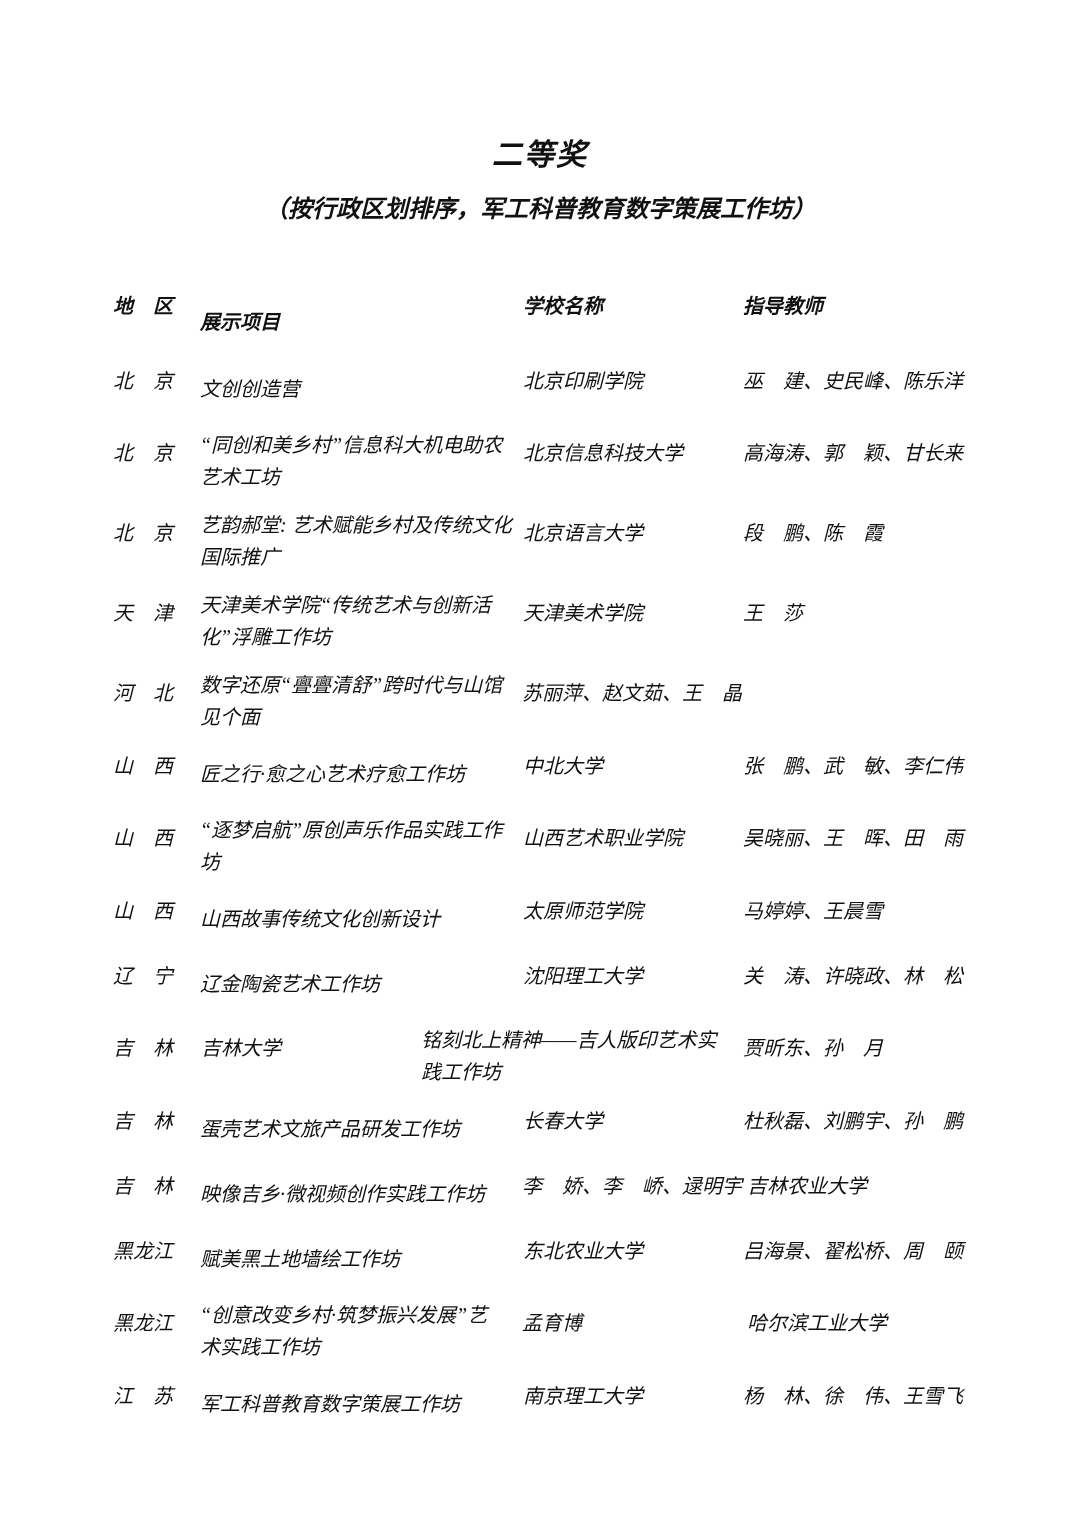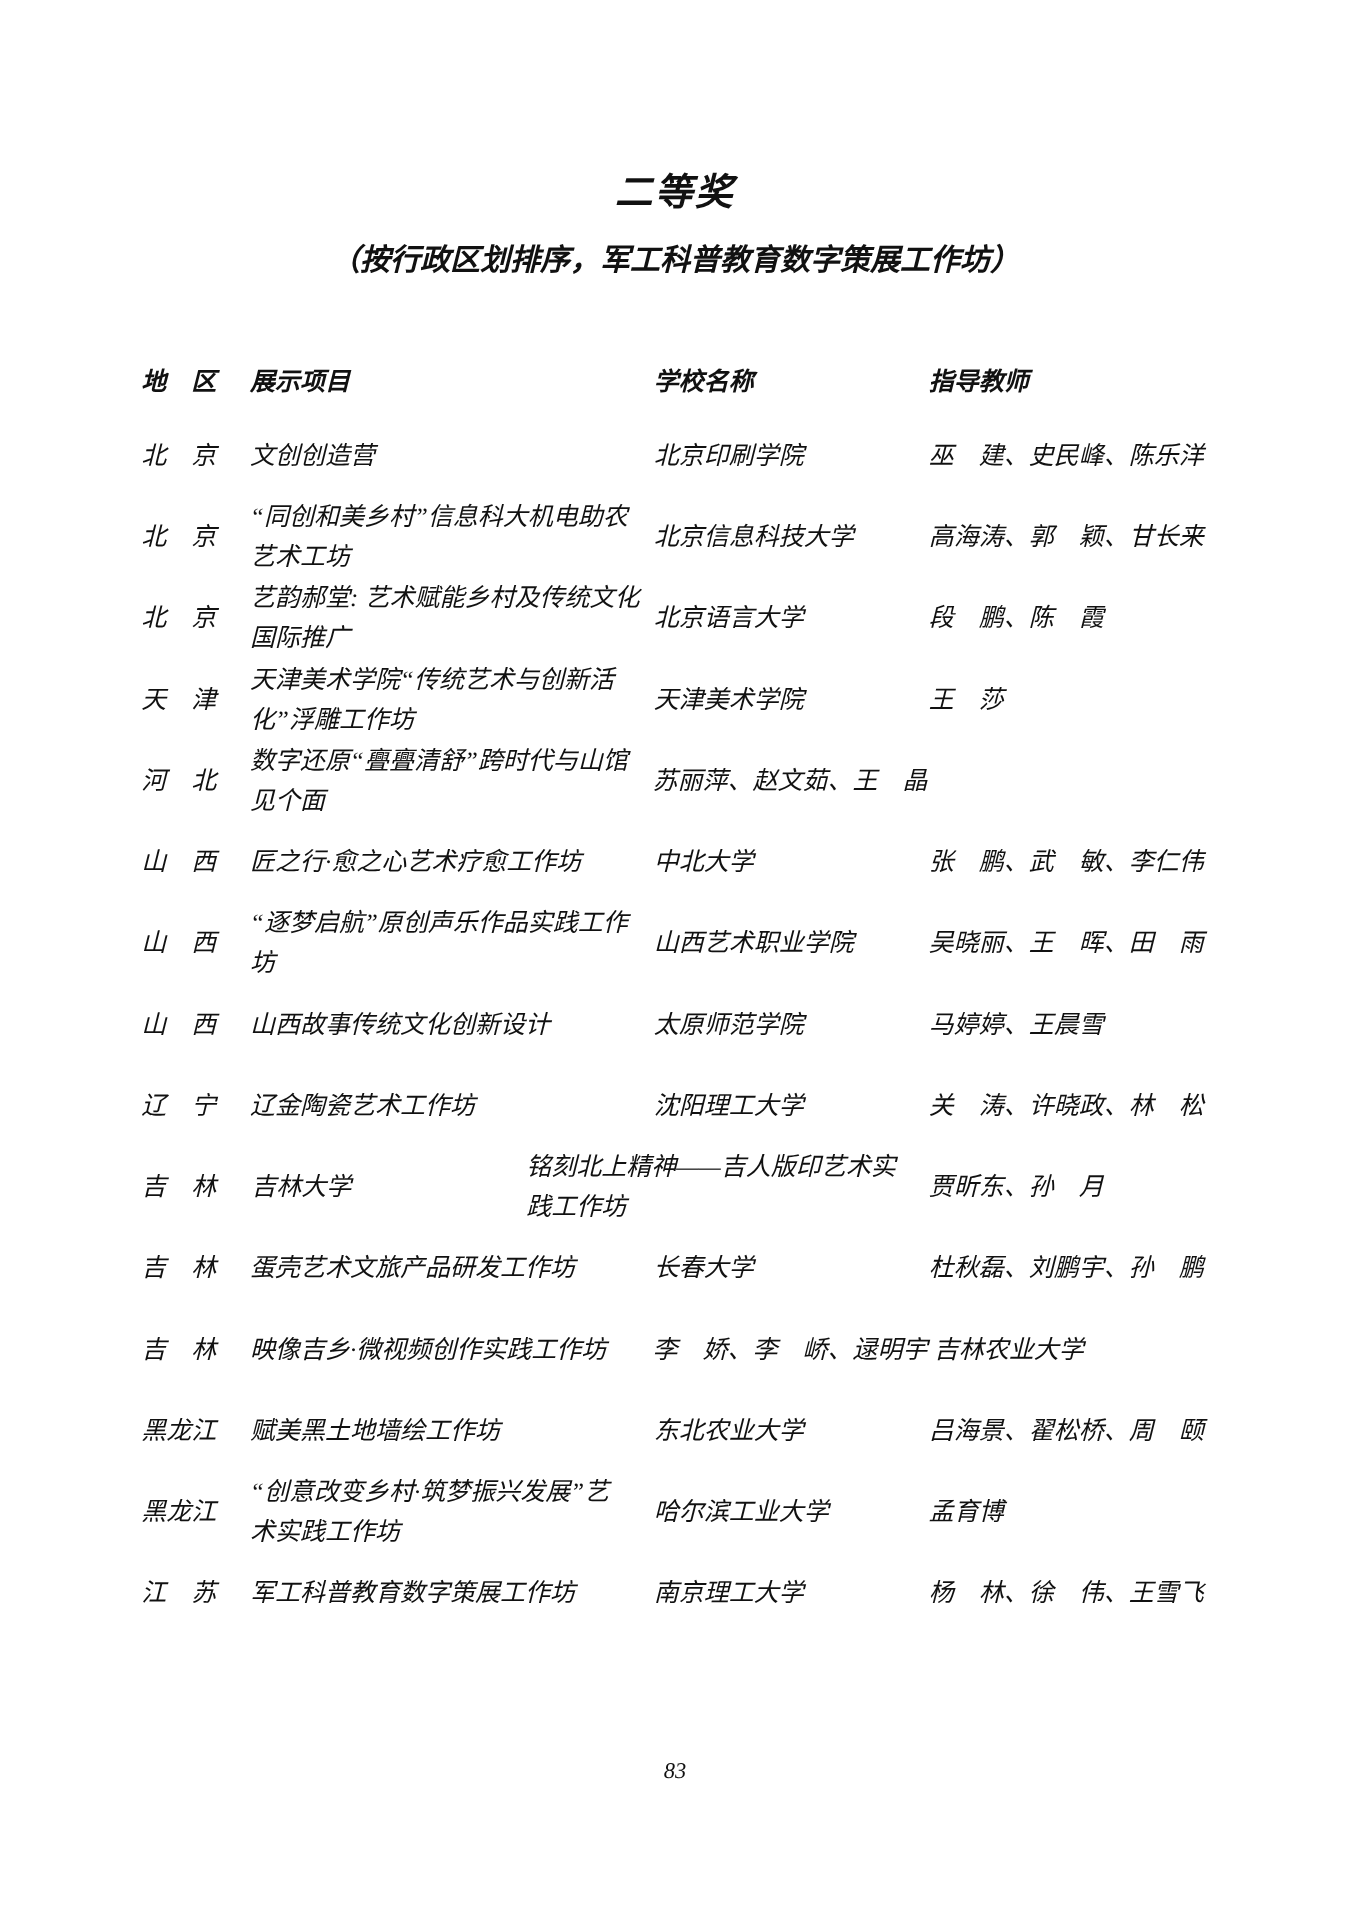--- a/index.html
+++ b/index.html
@@ -47,21 +47,21 @@
     min-height: 65px;
   }
   .row.header {
     min-height: 32px;
     margin-bottom: 10px;
     font-weight: bold;
     align-items: flex-start;
   }
   .col { line-height: 32px; }
   .col.region   { width: 87px;  flex: none; }
-  .col.project  { width: 322px; flex: none; white-space: pre-line; }
+  .col.project  { width: 322px; flex: none; white-space: pre-line; margin-top: 16px; }
   .col.school   { width: 220px; flex: none; padding-left: 1px; }
   .col.teachers { flex: 1; }
   .page-number {
     margin-top: 98px;
     text-align: center;
     font-size: 18px;
     line-height: 22px;
   }
 </style>
 </head>
@@ -172,22 +172,22 @@
     <div class="col region">黑龙江</div>
     <div class="col project">赋美黑土地墙绘工作坊</div>
     <div class="col school">东北农业大学</div>
     <div class="col teachers">吕海景、翟松桥、周　颐</div>
   </div>
 
   <div class="row">
     <div class="col region">黑龙江</div>
     <div class="col project">“创意改变乡村·筑梦振兴发展”艺
 术实践工作坊</div>
+    <div class="col teachers">孟育博</div>
     <div class="col school">哈尔滨工业大学</div>
-    <div class="col teachers">孟育博</div>
   </div>
 
   <div class="row">
     <div class="col region">江　苏</div>
     <div class="col project">军工科普教育数字策展工作坊</div>
     <div class="col school">南京理工大学</div>
     <div class="col teachers">杨　林、徐　伟、王雪飞</div>
   </div>
 </div>
   </div>

